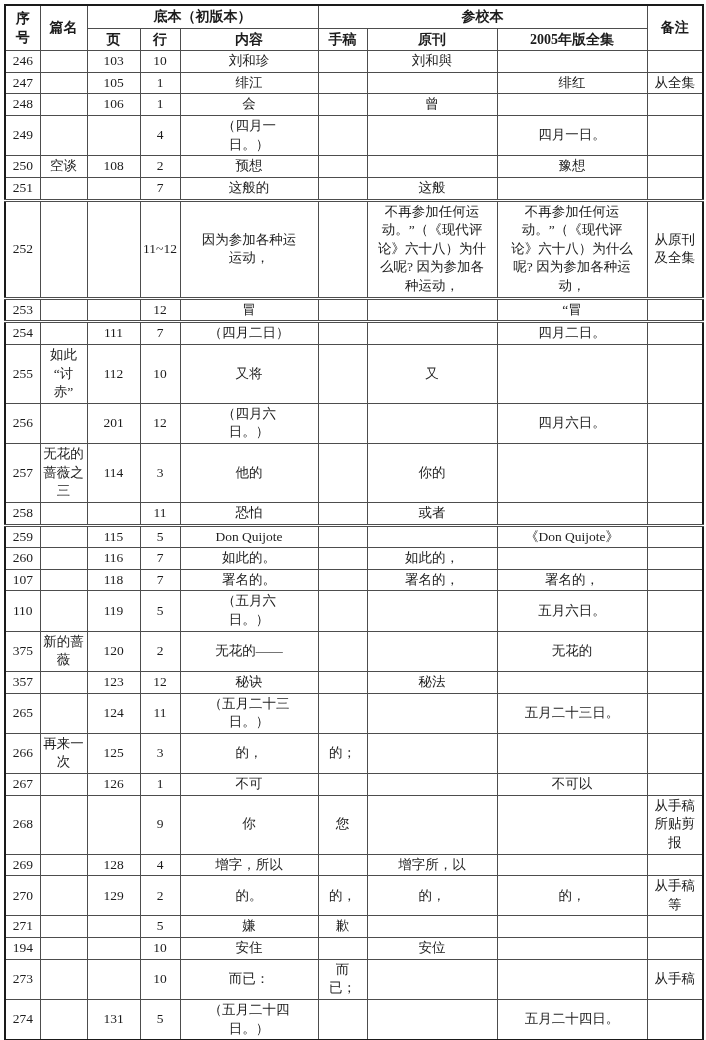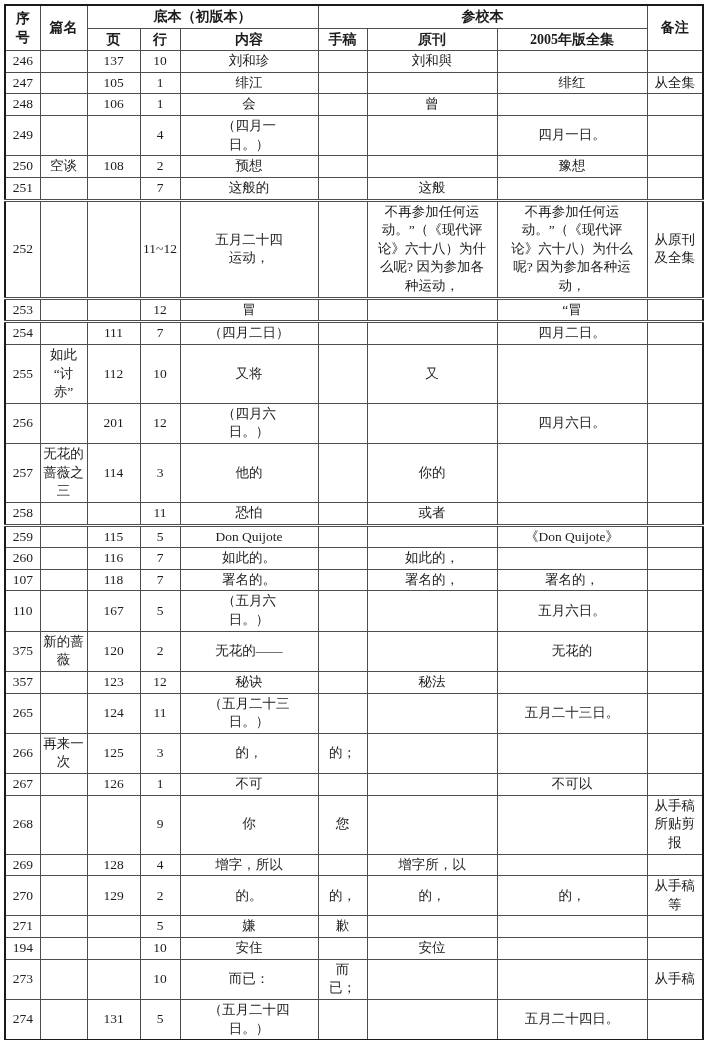--- a/index.html
+++ b/index.html
@@ -76,21 +76,21 @@
         <th>内容</th>
         <th>手稿</th>
         <th>原刊</th>
         <th>2005年版全集</th>
       </tr>
     </thead>
     <tbody>
         <tr>
           <td class="c-no">246</td>
           <td class="c-title"></td>
-          <td class="c-page">137</td>
+          <td class="c-page">103</td>
           <td class="c-line">10</td>
           <td class="c-content">刘和珍</td>
           <td class="c-ms"></td>
           <td class="c-orig">刘和與</td>
           <td class="c-ed2005"></td>
           <td class="c-note"></td>
         </tr>
         <tr>
           <td class="c-no">247</td>
           <td class="c-title"></td>
@@ -145,21 +145,21 @@
           <td class="c-ms"></td>
           <td class="c-orig">这般</td>
           <td class="c-ed2005"></td>
           <td class="c-note"></td>
         </tr>
         <tr class="thick-top">
           <td class="c-no">252</td>
           <td class="c-title"></td>
           <td class="c-page"></td>
           <td class="c-line">11~12</td>
-          <td class="c-content">五月二十四
+          <td class="c-content">因为参加各种运
 运动，</td>
           <td class="c-ms"></td>
           <td class="c-orig">不再参加任何运
 动。”（《现代评
 论》六十八）为什
 么呢? 因为参加各
 种运动，</td>
           <td class="c-ed2005">不再参加任何运
 动。”（《现代评
 论》六十八）为什么
@@ -268,21 +268,21 @@
           <td class="c-line">7</td>
           <td class="c-content">署名的。</td>
           <td class="c-ms"></td>
           <td class="c-orig">署名的，</td>
           <td class="c-ed2005">署名的，</td>
           <td class="c-note"></td>
         </tr>
         <tr>
           <td class="c-no">110</td>
           <td class="c-title"></td>
-          <td class="c-page">167</td>
+          <td class="c-page">119</td>
           <td class="c-line">5</td>
           <td class="c-content">（五月六
 日。）</td>
           <td class="c-ms"></td>
           <td class="c-orig"></td>
           <td class="c-ed2005">五月六日。</td>
           <td class="c-note"></td>
         </tr>
         <tr>
           <td class="c-no">375</td>

